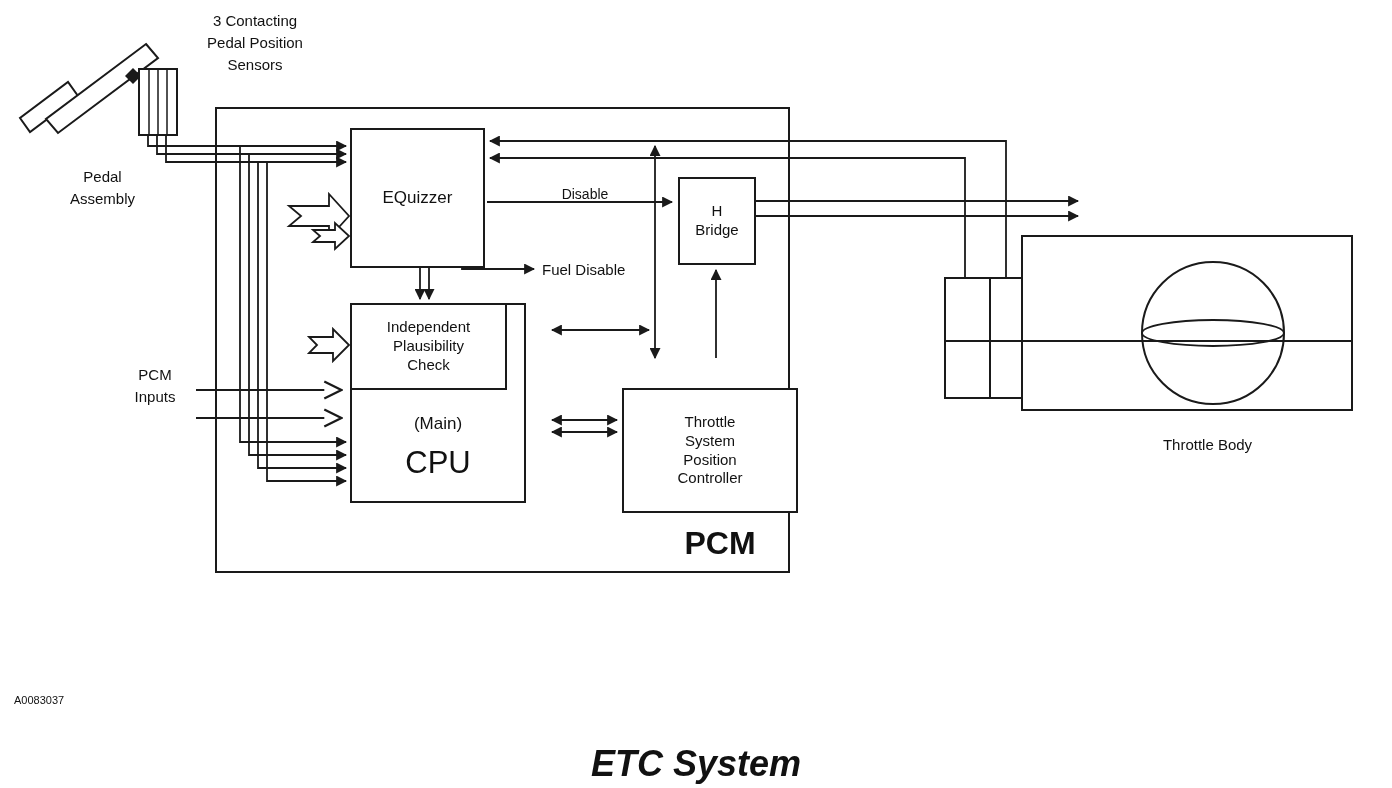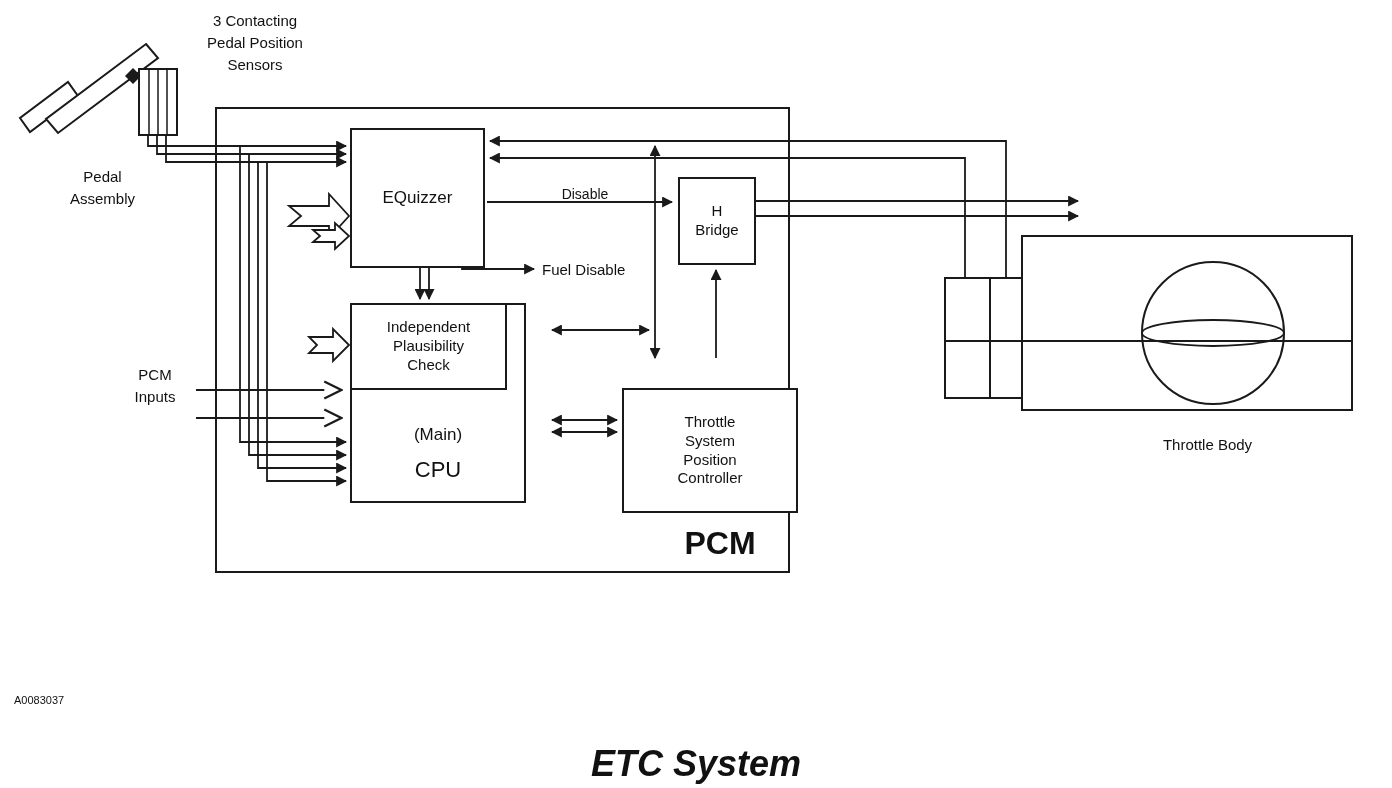--- a/index.html
+++ b/index.html
@@ -96,21 +96,21 @@
     <span>EQuizzer</span>
   </div>
 
   <div class="box fs15" style="left:678px; top:177px; width:78px; height:88px;">
     <span>H</span>
     <span>Bridge</span>
   </div>
 
   <div class="box" style="left:350px; top:303px; width:176px; height:200px; justify-content:flex-end; padding-bottom:18px;">
     <span class="fs17">(Main)</span>
-    <span style="font-size:22px; margin-top:10px;">CPU</span>
+    <span style="font-size:31px; margin-top:10px;">CPU</span>
   </div>
 
   <div class="box fs15" style="left:350px; top:303px; width:157px; height:87px;">
     <span>Independent</span>
     <span>Plausibility</span>
     <span>Check</span>
   </div>
 
   <div class="box fs15" style="left:622px; top:363px; width:176px; height:125px;margin-top:25px;">
     <span>Throttle</span>

